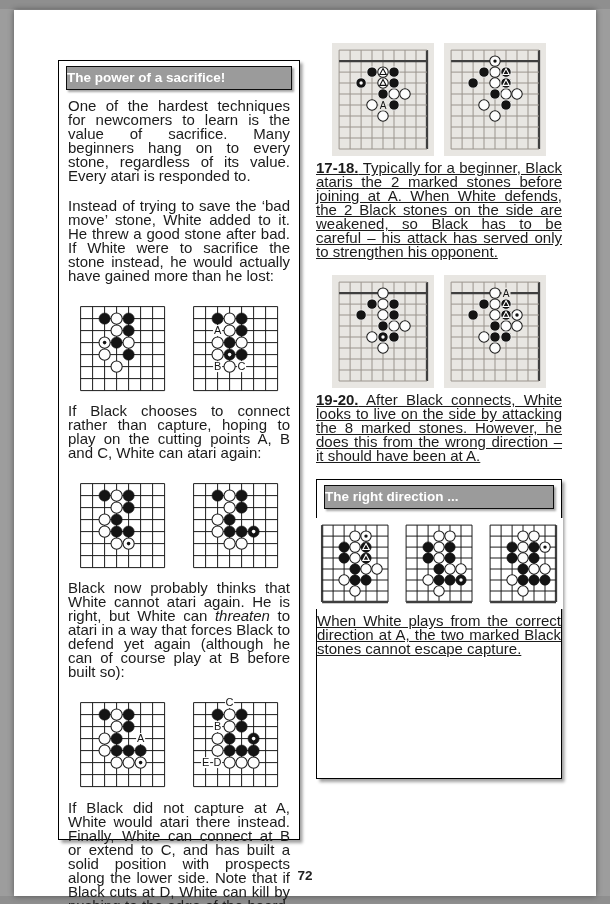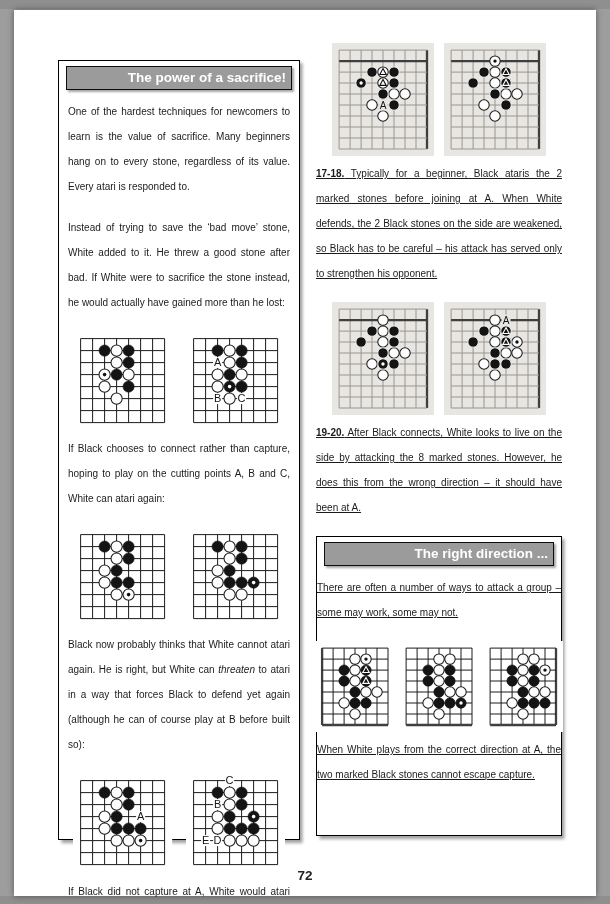--- a/index.html
+++ b/index.html
@@ -6,23 +6,23 @@
   body{width:610px;height:904px;background:#9d9d9d;overflow:hidden;position:relative;
        font-family:"Liberation Sans",sans-serif;color:#1b1b1b;}
   .topstrip{position:absolute;top:0;left:0;width:610px;height:9px;background:#8f8f8f;}
   .botstrip{position:absolute;bottom:0;left:0;width:610px;height:8px;background:#8f8f8f;}
   .page{position:absolute;left:14px;top:10px;width:582px;height:886px;background:#ffffff;
         box-shadow:0 0 6px rgba(0,0,0,0.45);}
   .box{position:absolute;border:1.6px solid #000;background:#fff;
        box-shadow:2.5px 3px 3px rgba(0,0,0,0.38);box-sizing:border-box;}
   #left-box{left:44px;top:50px;width:242px;height:780px;}
   .hdr{margin:5px 7px 9px 7px;background:#9b9b9b;border:1.3px solid #0d0d0d;color:#fff;
-       font-weight:bold;font-size:13.5px;text-align:right;padding:3px 5px 4px 0;
+       font-weight:bold;font-size:13.5px;text-align:left;padding:3px 5px 4px 0;
        box-shadow:1.5px 2px 2px rgba(0,0,0,0.35);}
-  .box p, .rcol p{font-size:10px;line-height:25px;text-align:justify;
+  .box p, .rcol p{font-size:15px;line-height:14px;text-align:justify;
        margin:0 0 16px 0;padding:0 9px;}
   .rcol p{padding:0;text-decoration:underline;}
   .pair{display:flex;justify-content:center;align-items:flex-end;gap:13px;margin:2px 0 6px 0;}
   .gpair{gap:10px;margin:0 0 5px 0;}
   .triple{gap:4px;margin:2px 0 5px 0;}
   .bd{line-height:0;}
   .rcol{position:absolute;left:302px;top:33px;width:246px;}
   #right-box{position:relative;width:246px;height:300px;margin-top:3px;}
   .pagenum{position:absolute;left:0;width:582px;top:858px;text-align:center;
        font-size:13.5px;font-weight:bold;color:#222;} 
@@ -422,21 +422,20 @@
             <circle cx="62" cy="40" r="5.2" fill="#141414" stroke="#f2f2f2" stroke-width="0.9"></circle>
             <path d="M62,36.5 L65.2,42.4 L58.8,42.4 Z" fill="none" stroke="#ffffff" stroke-width="1.1"></path>
             <rect x="57.5" y="12.600000000000001" width="9" height="11" fill="#e8e6e2"></rect>
             <text x="62" y="21.900000000000002" text-anchor="middle" font-size="10.1" font-family="Liberation Sans, sans-serif" fill="#151515">A</text>
           </svg></div>
     </div>
     <p><span style="font-weight: bold;">19-20.</span><span> After Black connects, White looks to live on the side by attacking the 8 marked stones. However, he does this from the wrong direction – it should have been at A.</span></p>
 
     <div class="box" id="right-box">
       <div class="hdr">The right direction ...</div>
-      <p>There are often a number of ways to attack a group – some may work, some may not.</p>
       <div class="pair triple">
         <div class="bd"><svg xmlns="http://www.w3.org/2000/svg" width="80.1" height="91.1">
               <rect width="80.1" height="91.1" fill="#ffffff"></rect>
               <line x1="7.1" y1="7.1" x2="7.1" y2="84.0" stroke="#3f3f3f" stroke-width="2.3"></line>
               <line x1="18.1" y1="7.1" x2="18.1" y2="84.0" stroke="#1c1c1c" stroke-width="1"></line>
               <line x1="29.1" y1="7.1" x2="29.1" y2="84.0" stroke="#1c1c1c" stroke-width="1"></line>
               <line x1="40.0" y1="7.1" x2="40.0" y2="84.0" stroke="#1c1c1c" stroke-width="1"></line>
               <line x1="51.0" y1="7.1" x2="51.0" y2="84.0" stroke="#1c1c1c" stroke-width="1"></line>
               <line x1="62.0" y1="7.1" x2="62.0" y2="84.0" stroke="#1c1c1c" stroke-width="1"></line>
               <line x1="73.0" y1="7.1" x2="73.0" y2="84.0" stroke="#1c1c1c" stroke-width="1"></line>

